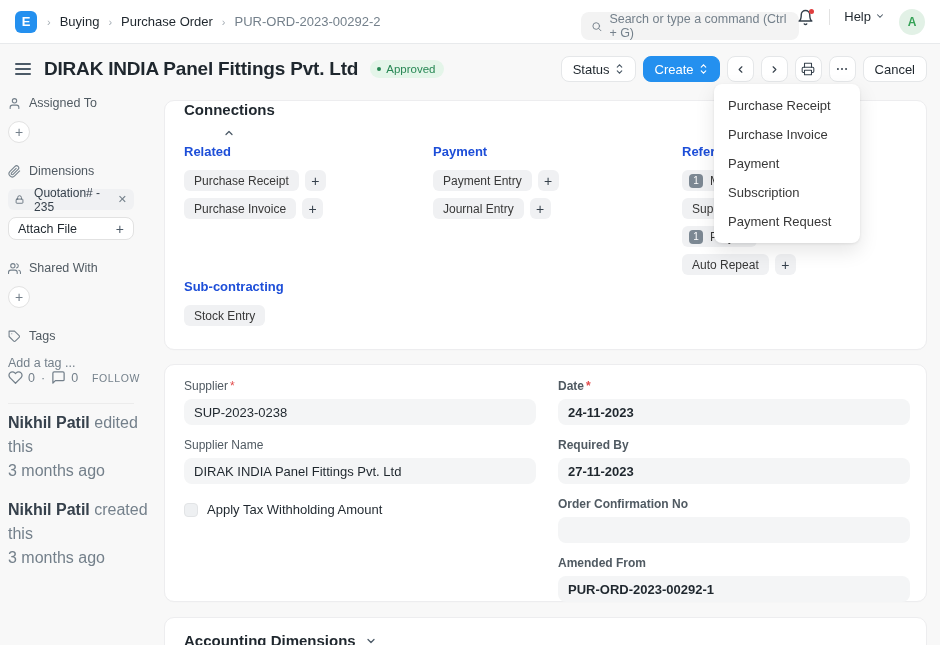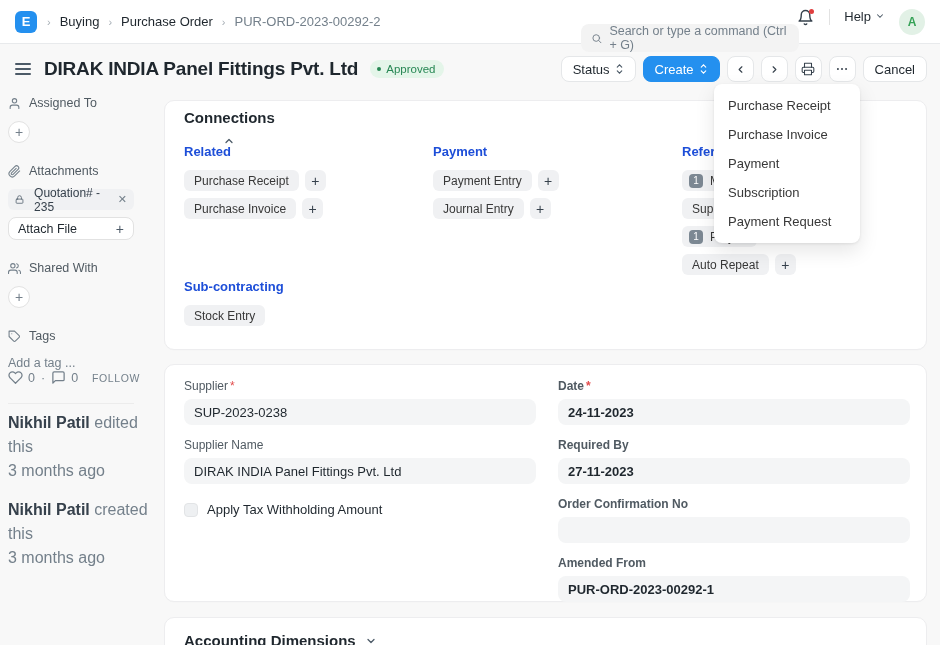--- a/index.html
+++ b/index.html
@@ -9,21 +9,21 @@
 
   
   .navbar { position:absolute; top:0; left:0; width:940px; height:44px; background:#fff;
             border-bottom:1px solid #e8eaec; display:flex; align-items:center; padding:0 15px; z-index:30; }
   .logo { width:22px; height:22px; border-radius:6px; background:#2490ef; color:#fff; font-weight:bold;
           font-size:13px; display:flex; align-items:center; justify-content:center; }
   .crumbs { display:flex; align-items:center; gap:9px; margin-left:10px; font-size:13px; }
   .crumb-sep { color:#a6aeb5; font-size:11px; }
   .crumb { color:#1f272e; text-decoration:none; }
   .crumb.last { color:#74808b; }
-  .searchbar { position:absolute; left:581px; top:24px; width:218px; height:28px; background:#f3f3f3;
+  .searchbar { position:absolute; left:581px; top:12px; width:218px; height:28px; background:#f3f3f3;
                border-radius:8px; display:flex; align-items:center; gap:7px; padding:0 10px;
                color:#74808b; font-size:12.5px; }
   .nav-right { margin-left:auto; display:flex; align-items:flex-start; gap:14px; }
   .bell-wrap { position:relative; width:18px; height:18px; color:#36414c; }
   .bell-dot { position:absolute; top:0px; right:1px; width:5px; height:5px; border-radius:50%; background:#e03e3e; }
   .nav-divider { width:1px; height:16px; background:#e2e2e2; }
   .help { display:flex; align-items:center; gap:4px; font-size:13px; color:#1f272e; cursor:pointer; }
   .avatar { width:26px; height:26px; border-radius:50%; background:#e2f1e6; color:#36a257; font-size:12px;
             font-weight:bold; display:flex; align-items:center; justify-content:center; }
 
@@ -205,21 +205,21 @@
           <circle cx="12" cy="7" r="4"></circle>
         </svg>
       <span>Assigned To</span>
     </div>
     <button class="circle-btn">+</button>
 
     <div class="sb-label" style="margin-top:21px;">
       <svg width="13" height="13" viewBox="0 0 24 24" fill="none" stroke="currentColor" stroke-width="2" stroke-linecap="round" stroke-linejoin="round">
           <path d="M21.44 11.05l-9.19 9.19a6 6 0 0 1-8.49-8.49l9.19-9.19a4 4 0 0 1 5.66 5.66l-9.2 9.19a2 2 0 0 1-2.83-2.83l8.49-8.48"></path>
         </svg>
-      <span>Attachments</span>
+      <span>Dimensions</span>
     </div>
     <div class="attach-chip">
       <svg width="11" height="11" viewBox="0 0 24 24" fill="none" stroke="#4c5a67" stroke-width="2" stroke-linecap="round" stroke-linejoin="round">
           <rect x="3" y="11" width="18" height="11" rx="2"></rect>
           <path d="M7 11V7a5 5 0 0 1 10 0v4"></path>
         </svg>
       <span>Quotation# - 235</span>
       <span class="x">✕</span>
     </div>
     <button class="attach-file-btn">
@@ -266,21 +266,21 @@
       <div><b>Nikhil Patil</b><span> edited this</span></div>
       <div>3 months ago</div>
     </div>
     <div class="entry">
       <div><b>Nikhil Patil</b><span> created this</span></div>
       <div>3 months ago</div>
     </div>
   </div>
 
   <div class="card card1">
-    <div class="section-title" style="position:absolute;left:19px;top:8px;flex-direction:column;">
+    <div class="section-title" style="position:absolute;left:19px;top:0;flex-direction:column;">
       <span>Connections</span>
       <svg width="12" height="12" viewBox="0 0 24 24" fill="none" stroke="currentColor" stroke-width="2.5" stroke-linecap="round" stroke-linejoin="round">
           <polyline points="6 15 12 9 18 15"></polyline>
         </svg>
     </div>
 
     <div class="conn-group" style="left:19px;top:43px;">
       <div class="group-title">Related</div>
       <div class="link-row">
         <div class="chip">

